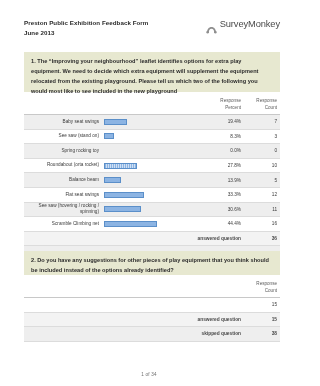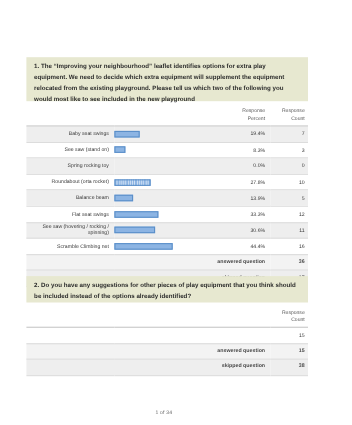--- a/index.html
+++ b/index.html
@@ -203,20 +203,36 @@
     font-size: 4.6px;
     color: #6b6b6b;
     letter-spacing: 0.2px;
   }
 </style>
 </head>
 <body>
 
 <div class="page">
 
+  <div class="doc-header">
+    <div class="doc-title">
+      <span>Preston Public Exhibition Feedback Form</span>
+      <span>June 2013</span>
+    </div>
+    <div class="brand">
+      <span class="brand-mark">
+        <svg width="11" height="8" viewBox="0 0 22 16" aria-hidden="true">
+          <path d="M2 14 C2 6 6 2 11 2 C16 2 20 6 20 14 L16.5 14 C16.5 8 14.2 5.5 11 5.5 C7.8 5.5 5.5 8 5.5 14 Z" fill="#8f8f8f"></path>
+          <ellipse cx="3.2" cy="12.4" rx="2.4" ry="2.8" fill="#8f8f8f"></ellipse>
+          <ellipse cx="18.8" cy="12.4" rx="2.4" ry="2.8" fill="#8f8f8f"></ellipse>
+        </svg>
+      </span>
+      <span class="brand-name">SurveyMonkey</span>
+    </div>
+  </div>
 
   <div class="qbox" style="top:52px; height:40px;">
     <div class="qtext">1. The “Improving your neighbourhood” leaflet identifies options for extra play equipment. We need to decide which extra equipment will supplement the equipment relocated from the existing playground. Please tell us which two of the following you would most like to see included in the new playground</div>
   </div>
 
   <table class="rtable" style="top:94px;">
     <colgroup>
       <col class="col-label">
         <col class="col-bar">
         <col class="col-pct">

